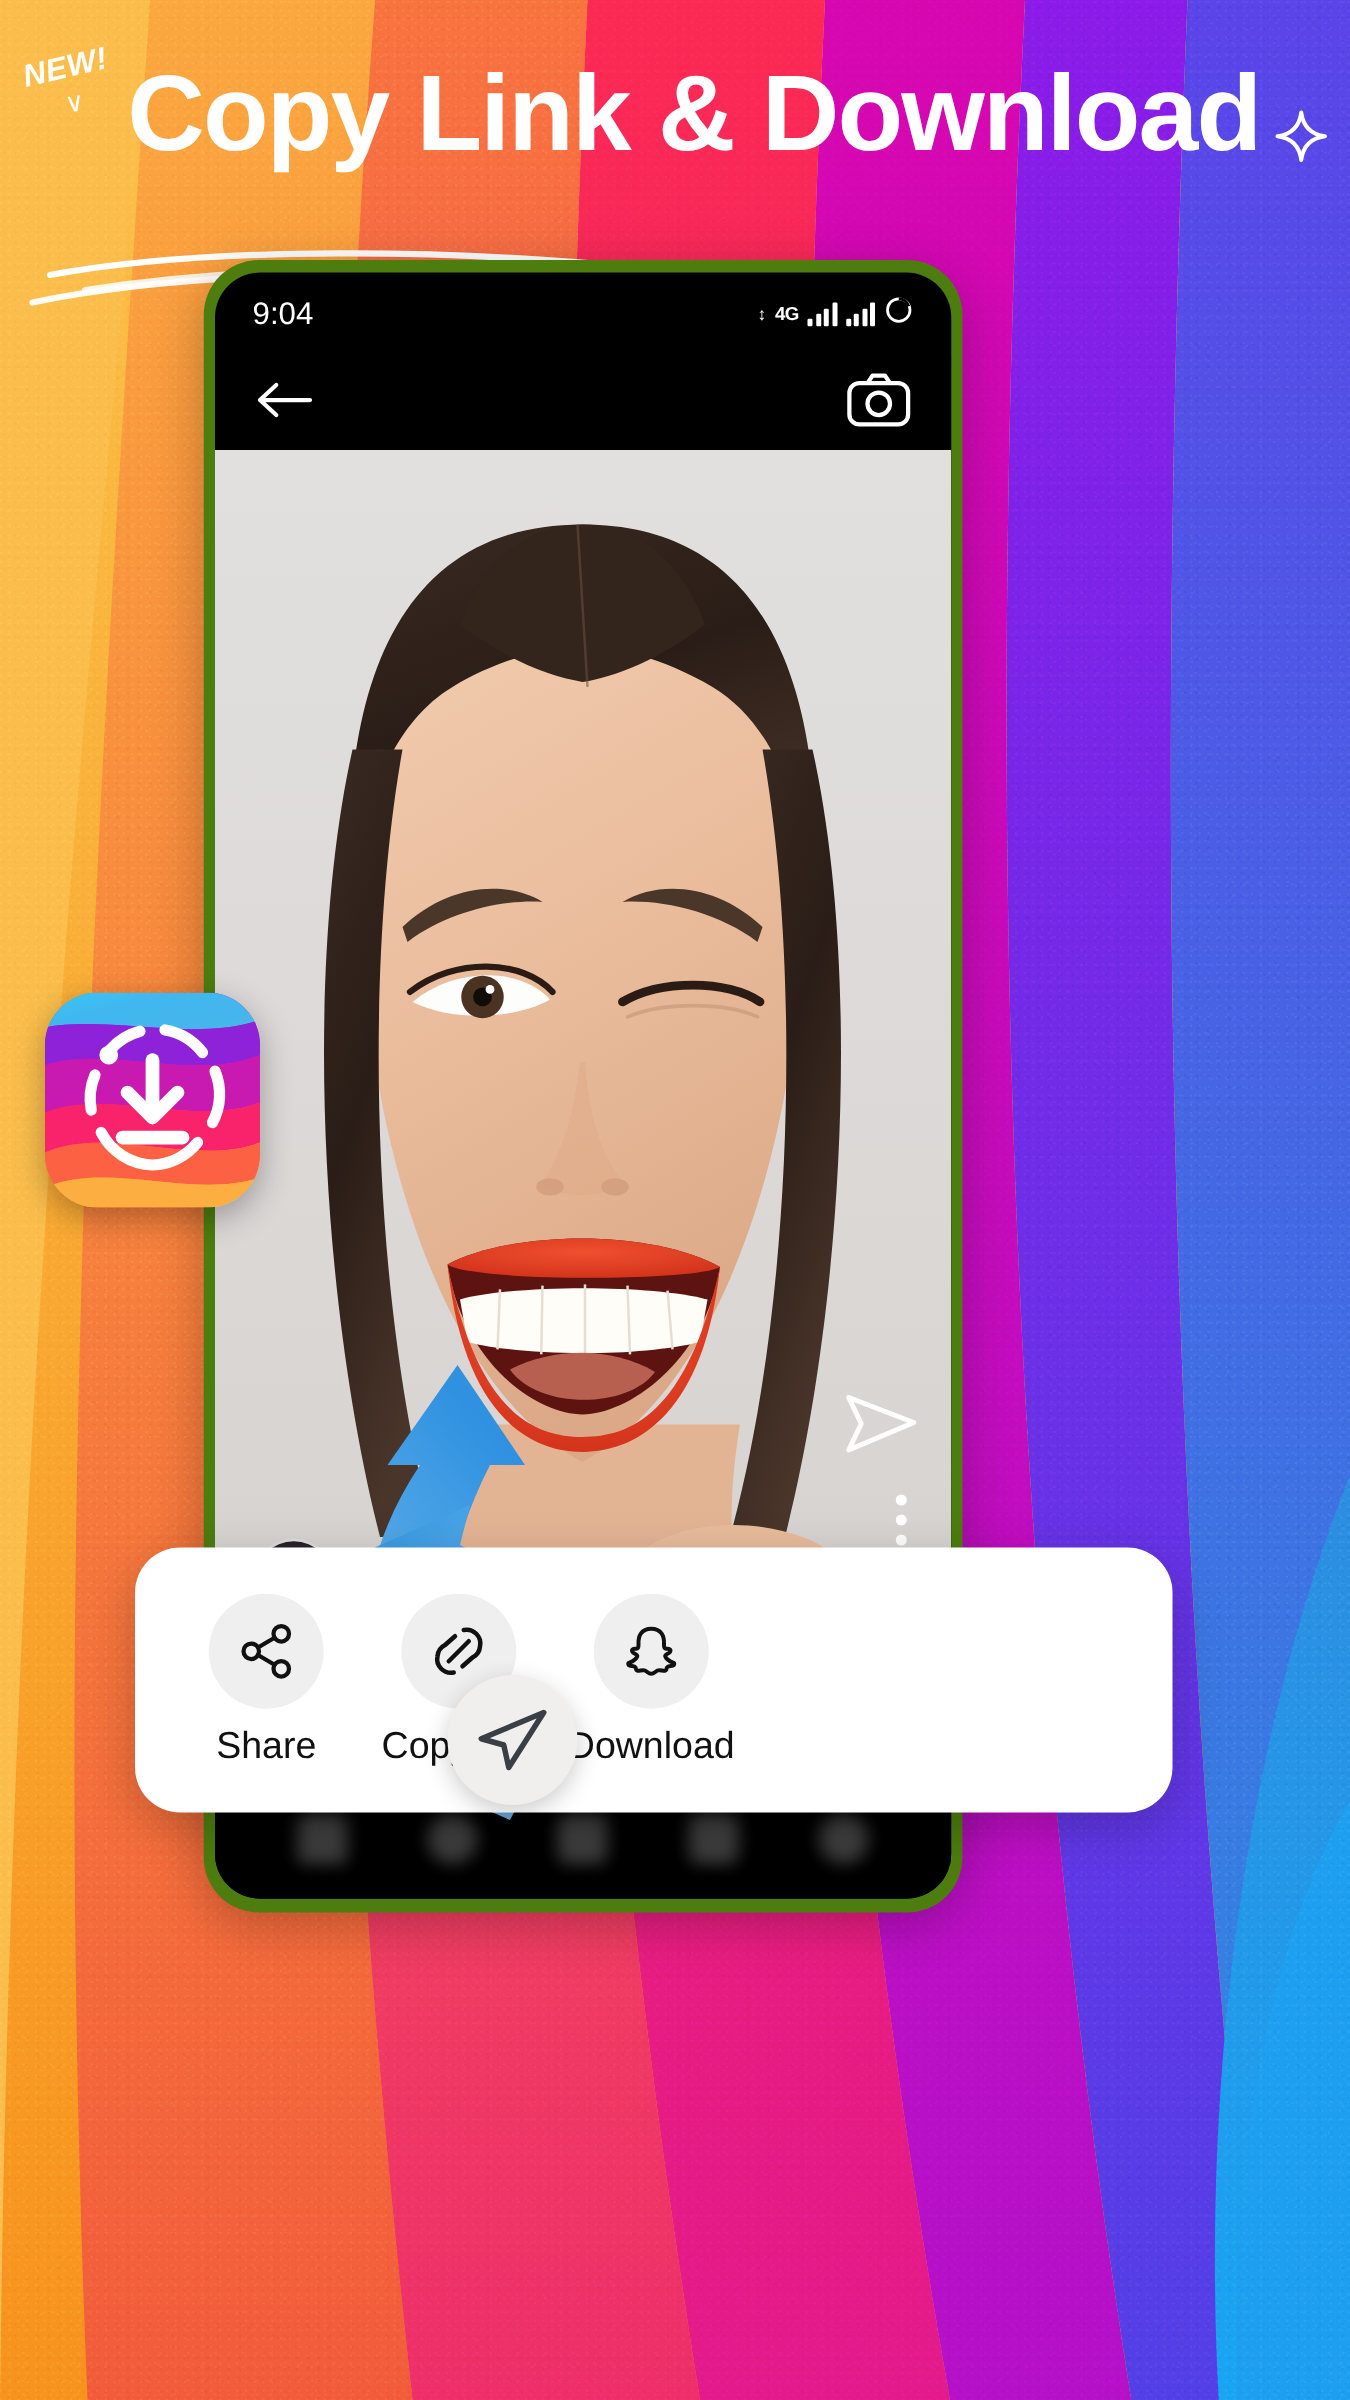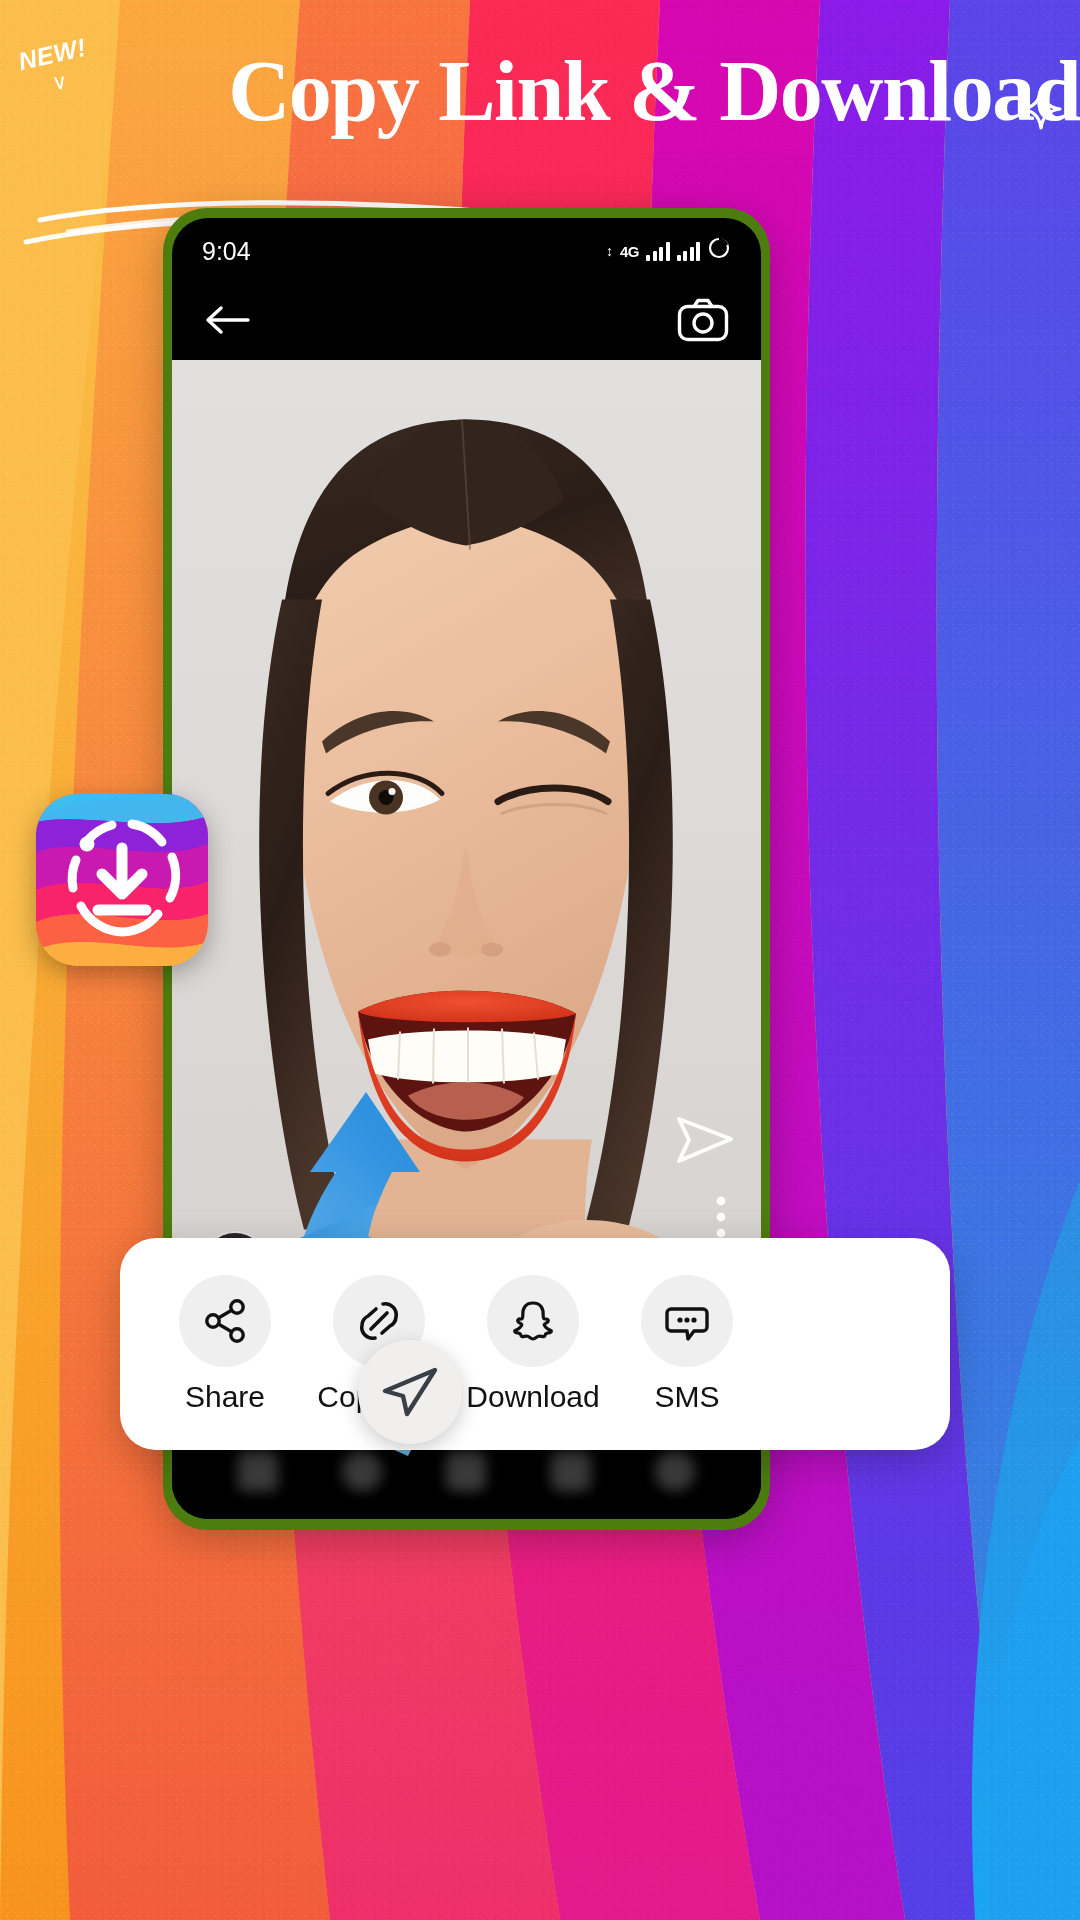--- a/index.html
+++ b/index.html
@@ -23,23 +23,22 @@
       radial-gradient(circle at 84% 77%, rgba(0,0,0,.5) 0 1px, transparent 1px),
       radial-gradient(circle at 55% 41%, rgba(255,255,255,.6) 0 1px, transparent 1px);
     background-size: 7px 7px, 9px 9px, 11px 11px, 8px 8px, 13px 13px;
   }
 
   
   #headline-block { position:absolute; top:48px; left:0; width:1080px; }
   #headline {
     color:#fff; font-size:86px; font-weight:bold;
     letter-spacing:-1.5px; line-height:1.0;
-    text-align:right; padding-left:30px;
+    text-align:center; padding-left:30px;
     white-space:nowrap;
-    font-family:Liberation Serif, serif;
   }
   #new-badge {
     position:absolute; left:18px; top:-8px;
     color:#fff; font-size:25px; font-weight:bold;
     font-style:italic; transform:rotate(-13deg);
     letter-spacing:0.5px;
   }
   #new-caret {
     position:absolute; left:52px; top:22px;
     color:#fff; font-size:21px; transform:rotate(-8deg);
@@ -139,21 +138,21 @@
     display:flex; align-items:center; justify-content:space-around;
     padding:0 34px; filter:blur(7px); opacity:.33;
   }
   .tabicon { width:40px; height:40px; background:#bbb; border-radius:8px; }
   .tabicon.home { border-radius:8px 8px 4px 4px; }
   .tabicon.search { border-radius:50%; }
   .tabicon.avatar { border-radius:50%; }
 
   
   #share-sheet {
-    position:absolute; left:120px; top:1238px;
+    position:absolute; left:108px; top:1238px;
     width:830px; height:212px;
     background:#fff; border-radius:36px;
     box-shadow:0 12px 40px rgba(0,0,0,.22);
     display:flex; align-items:center;
     padding-left:28px; overflow:hidden;
   }
   .share-item {
     width:154px; flex:none;
     display:flex; flex-direction:column; align-items:center; gap:13px;
   }
@@ -542,33 +541,20 @@
 
   <div class="share-item">
     <span class="share-circle">
       <svg width="48" height="48" viewBox="0 0 48 48">
         <path d="M24 6 C32 6 34.5 12 34.2 18 C34.1 21 34.6 22.2 36.4 22 C38.6 21.8 40 23 39 24.6 C38.2 25.9 35.6 26.4 35.2 27.6 C34.9 28.7 37.8 32 41.5 33.2 C42.8 33.6 42.6 35 41.2 35.5 C39.6 36 37.4 35.9 36.6 36.9 C36 37.7 36.5 39.4 35 39.6 C33.3 39.9 30.9 38.6 29 39.4 C27.2 40.2 26.2 42 24 42 C21.8 42 20.8 40.2 19 39.4 C17.1 38.6 14.7 39.9 13 39.6 C11.5 39.4 12 37.7 11.4 36.9 C10.6 35.9 8.4 36 6.8 35.5 C5.4 35 5.2 33.6 6.5 33.2 C10.2 32 13.1 28.7 12.8 27.6 C12.4 26.4 9.8 25.9 9 24.6 C8 23 9.4 21.8 11.6 22 C13.4 22.2 13.9 21 13.8 18 C13.5 12 16 6 24 6 Z" fill="none" stroke="#111" stroke-width="3.2" stroke-linejoin="round"></path>
       </svg>
     </span>
     <span class="share-label">Download</span>
   </div>
 
-  <div class="share-item">
-    <span class="share-circle">
-      <svg width="48" height="48" viewBox="0 0 48 48">
-        <path d="M8 12 h32 a4 4 0 0 1 4 4 v14 a4 4 0 0 1 -4 4 h-9 l-6 8 -1 -8 h-16 a4 4 0 0 1 -4 -4 v-14 a4 4 0 0 1 4 -4 Z" fill="none" stroke="#111" stroke-width="3.4" stroke-linejoin="round"></path>
-        <g fill="#111">
-            <circle cx="17" cy="23" r="2.6"></circle>
-            <circle cx="24" cy="23" r="2.6"></circle>
-            <circle cx="31" cy="23" r="2.6"></circle>
-          </g>
-      </svg>
-    </span>
-    <span class="share-label">SMS</span>
-  </div>
 
 </div>
 
 <div id="send-fab">
   <svg width="58" height="54" viewBox="0 0 58 54">
     <path d="M54 5 L4 26 L22 31 L26 49 Z" fill="none" stroke="#3a3f47" stroke-width="4.4" stroke-linejoin="round"></path>
   </svg>
 </div>
 
 </body></html>

